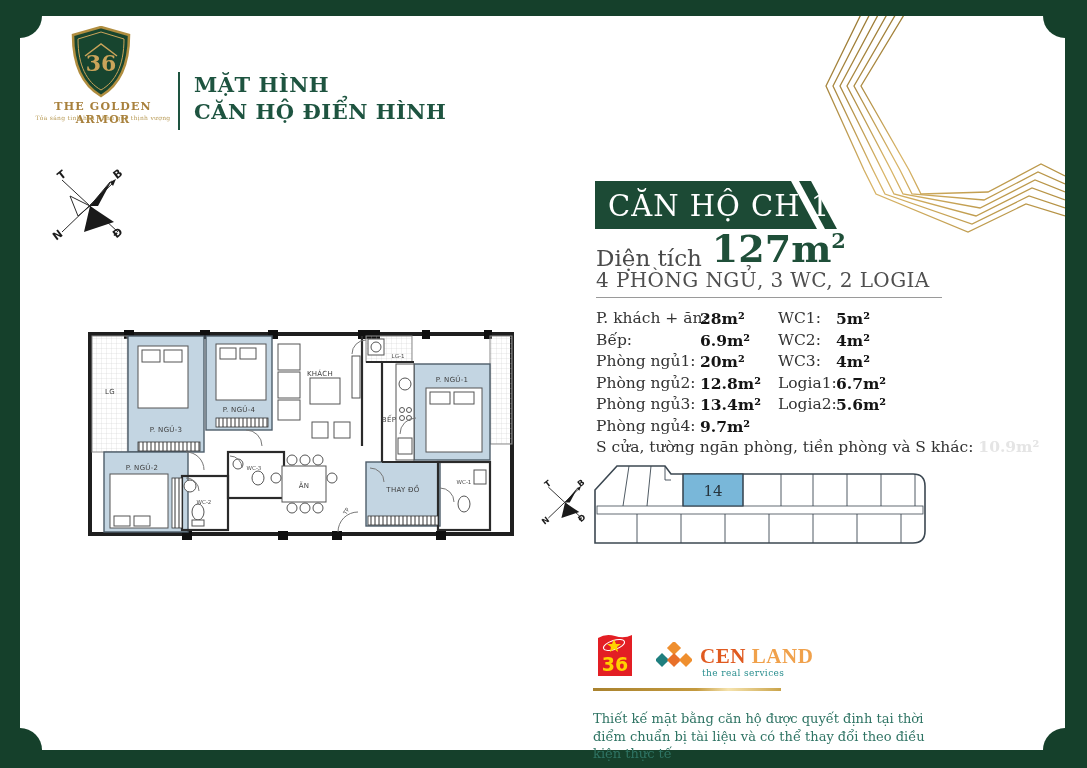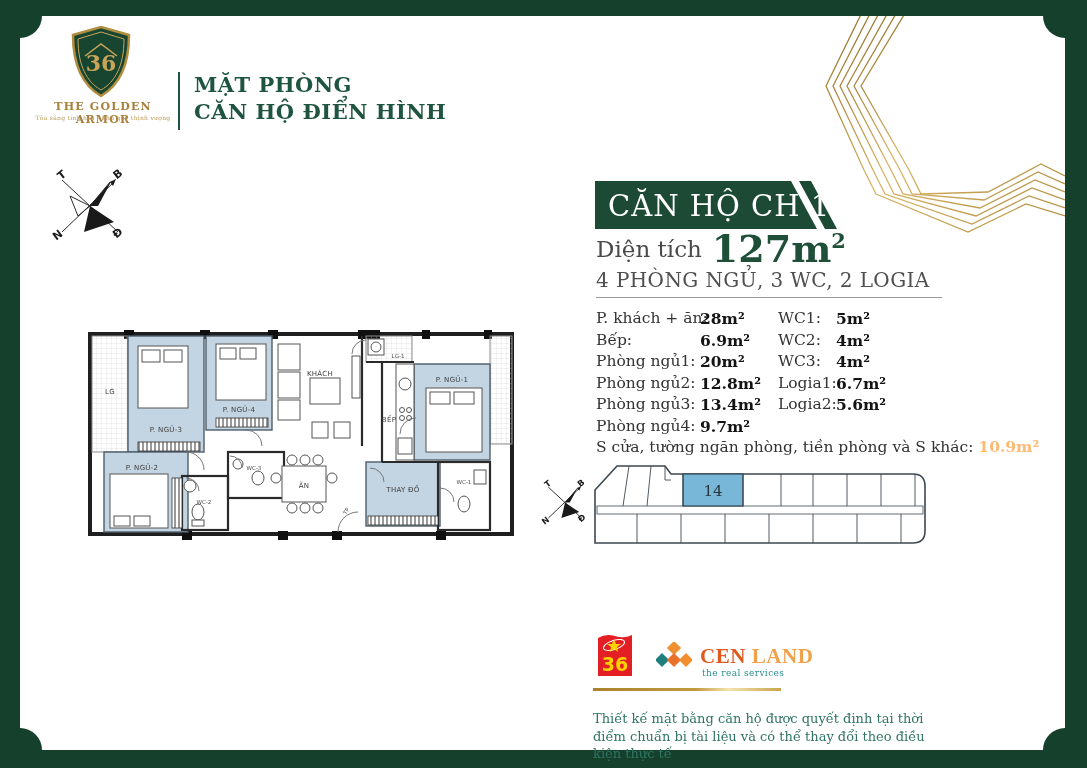--- a/index.html
+++ b/index.html
@@ -11,33 +11,33 @@
   .abs{position:absolute;}
 
   
   .hdr-line1,.hdr-line2{color:#1e5440;font-weight:bold;letter-spacing:.5px;font-size:21px;}
   .hdr-divider{width:2px;height:58px;background:#1e5440;}
   .logo-name{color:#a8803c;font-weight:bold;font-size:11px;letter-spacing:1.2px;text-align:center;}
   .logo-tag{color:#b89a55;font-size:6px;letter-spacing:.3px;text-align:center;white-space:nowrap;}
 
   
   .banner-text{fill:#ffffff;font-family:"DejaVu Serif",serif;font-size:29px;letter-spacing:1px;}
-  .area-row{display:flex;align-items:center;gap:10px;}
+  .area-row{display:flex;align-items:flex-end;gap:10px;}
   .area-label{font-size:23px;color:#4a4a4a;}
   .area-value{font-size:38px;color:#1f4f39;font-weight:600;}
   .area-value sup{font-size:55%;}
   .summary{font-size:20px;color:#4f4f4f;letter-spacing:.4px;}
   .rule{height:1px;background:#9a9a9a;}
   .specs{font-size:15.5px;color:#333;}
   .spec-row{position:relative;line-height:21.6px;white-space:nowrap;}
   .spec-val{position:absolute;font-weight:bold;color:#141414;}
   .col-l .spec-val{left:104px;}
   .col-r .spec-val{left:58px;}
   .note{font-size:15.5px;color:#333;white-space:nowrap;}
-  .note b{color:#fdba74;}
+  .note b{color:#e5e5e5;}
 
   
   .cen-word{font-size:21px;font-weight:bold;letter-spacing:.5px;}
   .cen-c{color:#e05a20}.cen-l{color:#f0a14b;margin-left:6px}
   .cen-sub{font-size:9px;color:#2a8f8f;letter-spacing:.4px;}
   .gold-rule{height:3px;background:linear-gradient(90deg,#a9822e,#c49a3f 55%,#f5e3ae 72%,#caa44b);}
   .disclaimer{font-size:13px;line-height:17.5px;color:#2f7464;width:348px;margin-top:11px;}
 
   svg text{font-family:"DejaVu Sans",sans-serif;}
   .plan-label{fill:#3c3c3c;font-size:7px;letter-spacing:.3px;text-anchor:middle;}
@@ -81,21 +81,21 @@
   <svg class="abs" style="left:70px;top:26px;" width="62" height="72" viewBox="0 0 62 72">
     <path d="M31 1 L59 9 C59 42 48 60 31 70 C14 60 3 42 3 9 Z" fill="#17452f" stroke="#b08d3f" stroke-width="2.5"></path>
     <path d="M31 6 L54 13 C54 40 45 56 31 64 C17 56 8 40 8 13 Z" fill="none" stroke="#caa45a" stroke-width="1"></path>
     <path d="M15 30 L31 18 L47 30" fill="none" stroke="#caa45a" stroke-width="1.5"></path>
     <text x="31" y="45" text-anchor="middle" fill="#caa45a" style="font-family:'DejaVu Serif',serif;font-size:22px;font-weight:bold;">36</text>
   </svg>
   <div class="abs logo-name" style="left:38px;top:100px;width:130px;">THE GOLDEN ARMOR</div>
   <div class="abs logo-tag" style="left:30px;top:114px;width:146px;">Tỏa sáng tinh hoa - Phú quý thịnh vượng</div>
 
   <div class="abs hdr-divider" style="left:178px;top:72px;"></div>
-  <div class="abs hdr-line1" style="left:194px;top:72px;">MẶT PHÒNG</div>
+  <div class="abs hdr-line1" style="left:194px;top:72px;">MẶT HÌNH</div>
   <div class="abs hdr-line2" style="left:194px;top:99px;">CĂN HỘ ĐIỂN HÌNH</div>
 
   <svg class="abs" style="left:48px;top:164px;" width="84" height="82" viewBox="0 0 84 82">
     <g stroke="#2b2b2b" stroke-width="1" fill="none">
       <line x1="14" y1="16" x2="70" y2="68"></line>
       <line x1="14" y1="68" x2="66" y2="18"></line>
       <line x1="42" y1="42" x2="62" y2="18"></line>
     </g>
     <polygon points="62,18 68,15 65,22" fill="#1a1a1a"></polygon>
     <polygon points="42,42 64,16 50,42" fill="#1a1a1a"></polygon>

